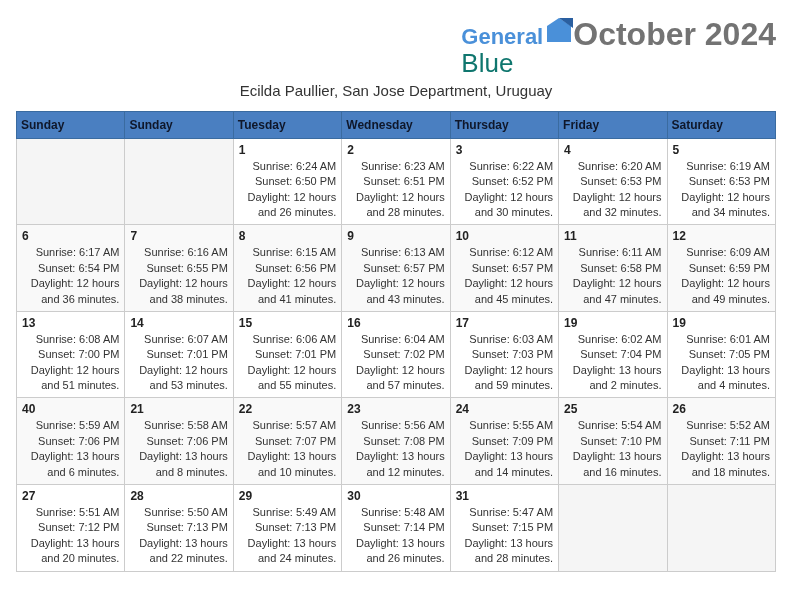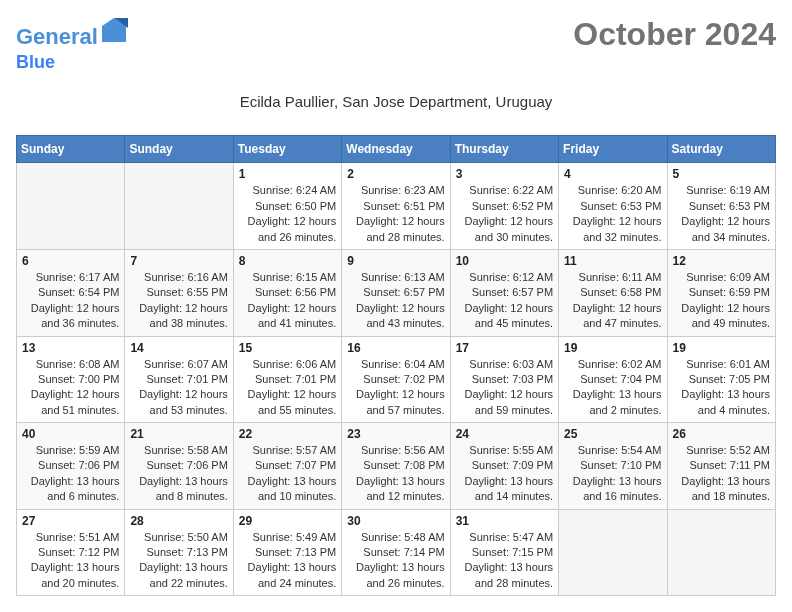--- a/index.html
+++ b/index.html
@@ -5,23 +5,23 @@
     * { box-sizing: border-box; margin: 0; padding: 0; }
     body {
       font-family: Arial, sans-serif;
       background: #fff;
       width: 792px;
       min-height: 612px;
       padding: 16px;
     }
     .header {
       display: flex;
-      justify-content: space-between;
+      justify-content: flex-end;
       align-items: flex-start;
-      margin-bottom: 20px;
+      margin-bottom: 4px;
     }
     .logo {
       display: flex;
       align-items: center;
     }
     .logo-text {
       font-size: 22px;
       font-weight: bold;
       color: #333;
       line-height: 1.1;
@@ -37,31 +37,31 @@
     .month-title {
       font-size: 32px;
       font-weight: bold;
       color: #737373;
       text-align: right;
     }
     .subtitle {
       text-align: center;
       font-size: 15px;
       color: #333;
-      margin-bottom: 25px;
+      margin-bottom: 12px;
       font-weight: normal;
     }
     table {
       width: 100%;
       border-collapse: collapse;
       font-size: 11px;
     }
     th {
       background-color: #4a7fc1;
-      color: #ffffff;
+      color: #0f172a;
       padding: 6px 4px;
       text-align: left;
       font-size: 12px;
       font-weight: bold;
       border: 1px solid #3a6ba0;
     }
     td {
       border: 1px solid #ccc;
       padding: 4px 5px;
       vertical-align: top;
@@ -95,21 +95,21 @@
 <body>
 
 <div class="header">
   <div class="logo">
     <div>
       <div class="logo-text">
         <span>General</span><svg class="logo-icon" viewBox="0 0 28 28">
             <polygon points="14,2 26,10 26,26 2,26 2,10" fill="#4a90d9"></polygon>
             <polygon points="14,2 28,12 28,2" fill="#2a5fa0"></polygon>
           </svg><br>
-        <span style="color:#3b82f6;font-size:18px;font-weight:bold;">Blue</span>
+        <span style="color:#0f766e;font-size:26px;font-weight:normal;">Blue</span>
       </div>
     </div>
   </div>
   <div class="month-title">October 2024</div>
 </div>
 <div class="subtitle">Ecilda Paullier, San Jose Department, Uruguay</div>
 
 <table>
   <thead>
     <tr>

